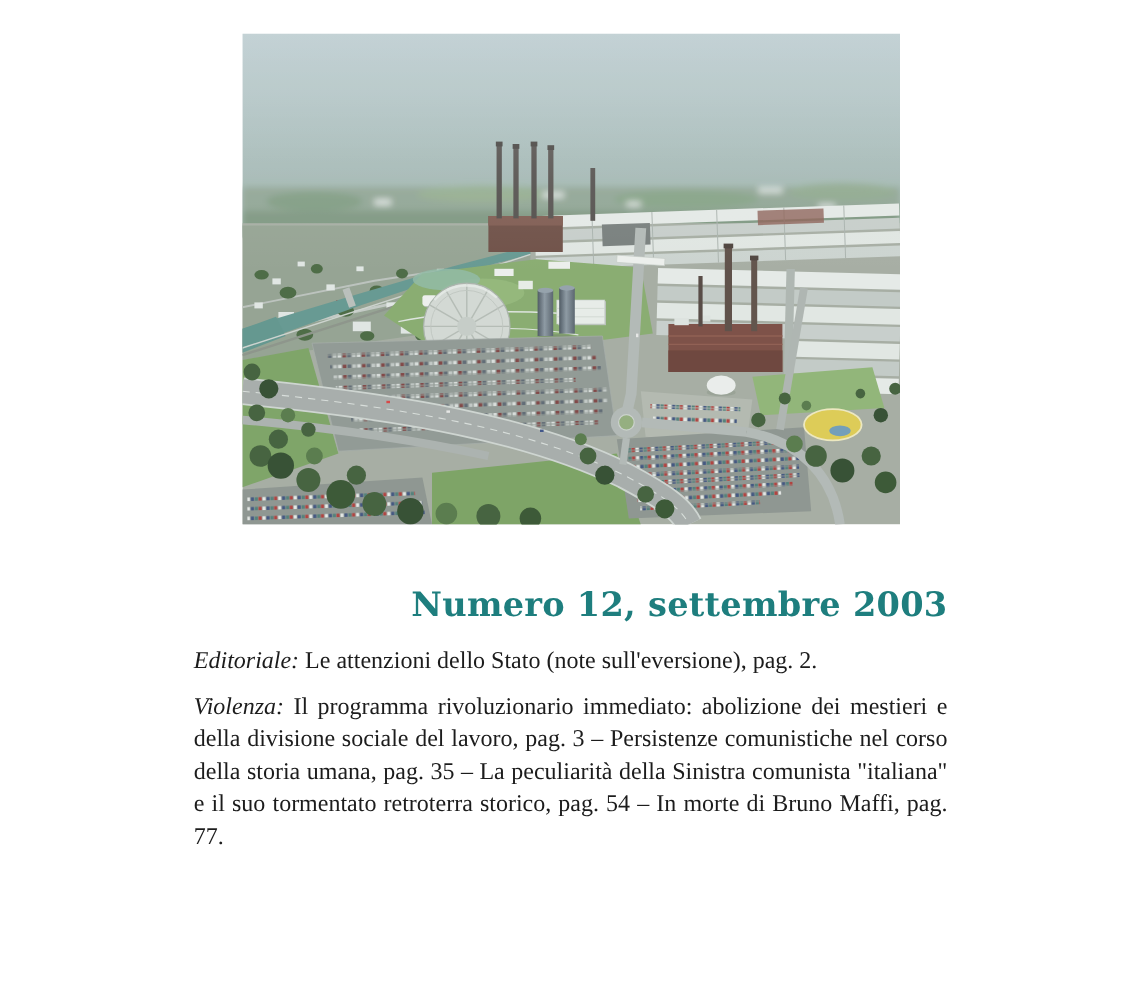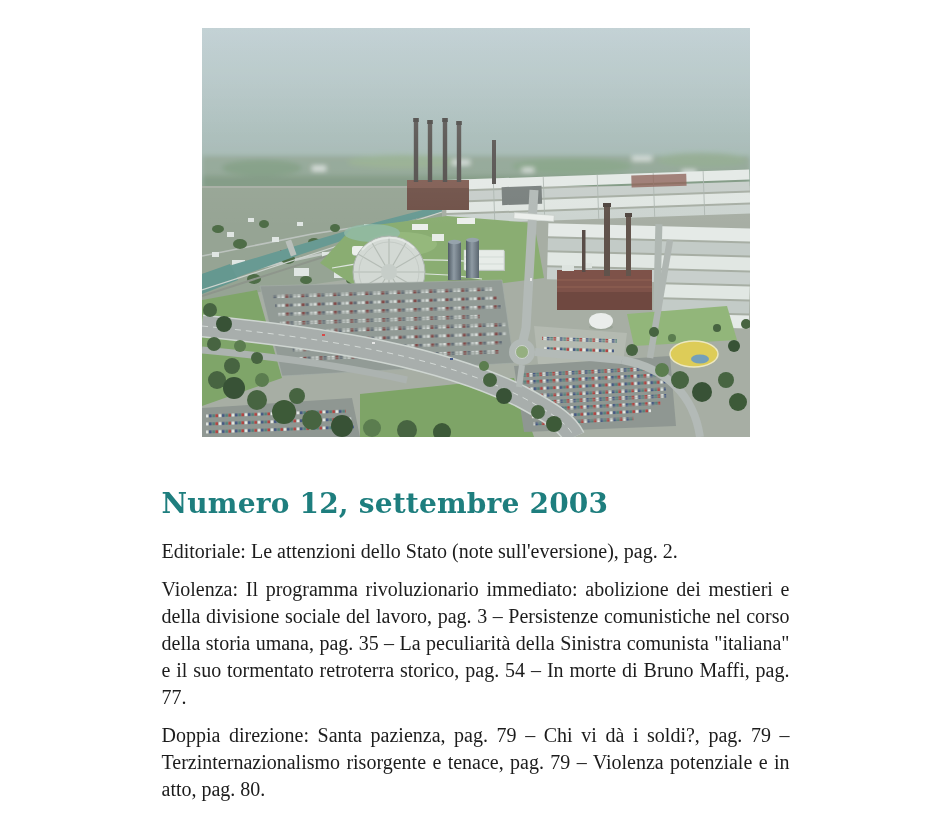--- a/index.html
+++ b/index.html
@@ -6,24 +6,24 @@
   body{
     width:951px;height:837px;background:#ffffff;overflow:hidden;
     font-family:"Liberation Serif","DejaVu Serif",serif;color:#1c1c1c;
   }
   .photo-wrap{width:548px;height:409px;margin:28px auto 0;position:relative;}
   .photo-wrap svg{display:block;}
   .content{width:628px;margin:0 auto;}
   .issue-title{
     font-family:"DejaVu Serif","Liberation Serif",serif;
     font-size:28px;line-height:33px;font-weight:bold;color:#1e7e7e;
-    text-align:left;margin:50px 0 18px;letter-spacing:.2px;
+    text-align:right;margin:50px 0 18px;letter-spacing:.2px;
   }
   p.toc{font-size:20px;line-height:27px;text-align:justify;margin:0 0 11px;}
-  .lead{}
+  .lead{font-style:italic;}
 </style>
 </head>
 <body>
 
 <div class="photo-wrap">
 <svg viewBox="0 0 548 409" width="548" height="409">
   <defs>
     <linearGradient id="sky" x1="0" y1="0" x2="0" y2="1">
       <stop offset="0" stop-color="#b0c3c9"></stop>
           <stop offset="0.55" stop-color="#a6bab9"></stop>
@@ -348,14 +348,13 @@
 </svg>
 </div>
 
 <div class="content">
   <h1 class="issue-title">Numero 12, settembre 2003</h1>
 
   <p class="toc"><span class="lead">Editoriale:</span><span> Le attenzioni dello Stato (note sull'eversione), pag. 2.</span></p>
 
   <p class="toc"><span class="lead">Violenza:</span><span> Il programma rivoluzionario immediato: abolizione dei mestieri e della divisione sociale del lavoro, pag. 3 – Persistenze comunistiche nel corso della storia umana, pag. 35 – La peculiarità della Sinistra comunista "italiana" e il suo tormentato retroterra storico, pag. 54 – In morte di Bruno Maffi, pag. 77.</span></p>
 
-  <p class="toc"><span class="lead">Doppia direzione:</span><span> Santa pazienza, pag. 79 – Chi vi dà i soldi?, pag. 79 – Terzinternazionalismo risorgente e tenace, pag. 79 – Violenza potenziale e in atto, pag. 80.</span></p>
 </div>
 
 </body></html>

